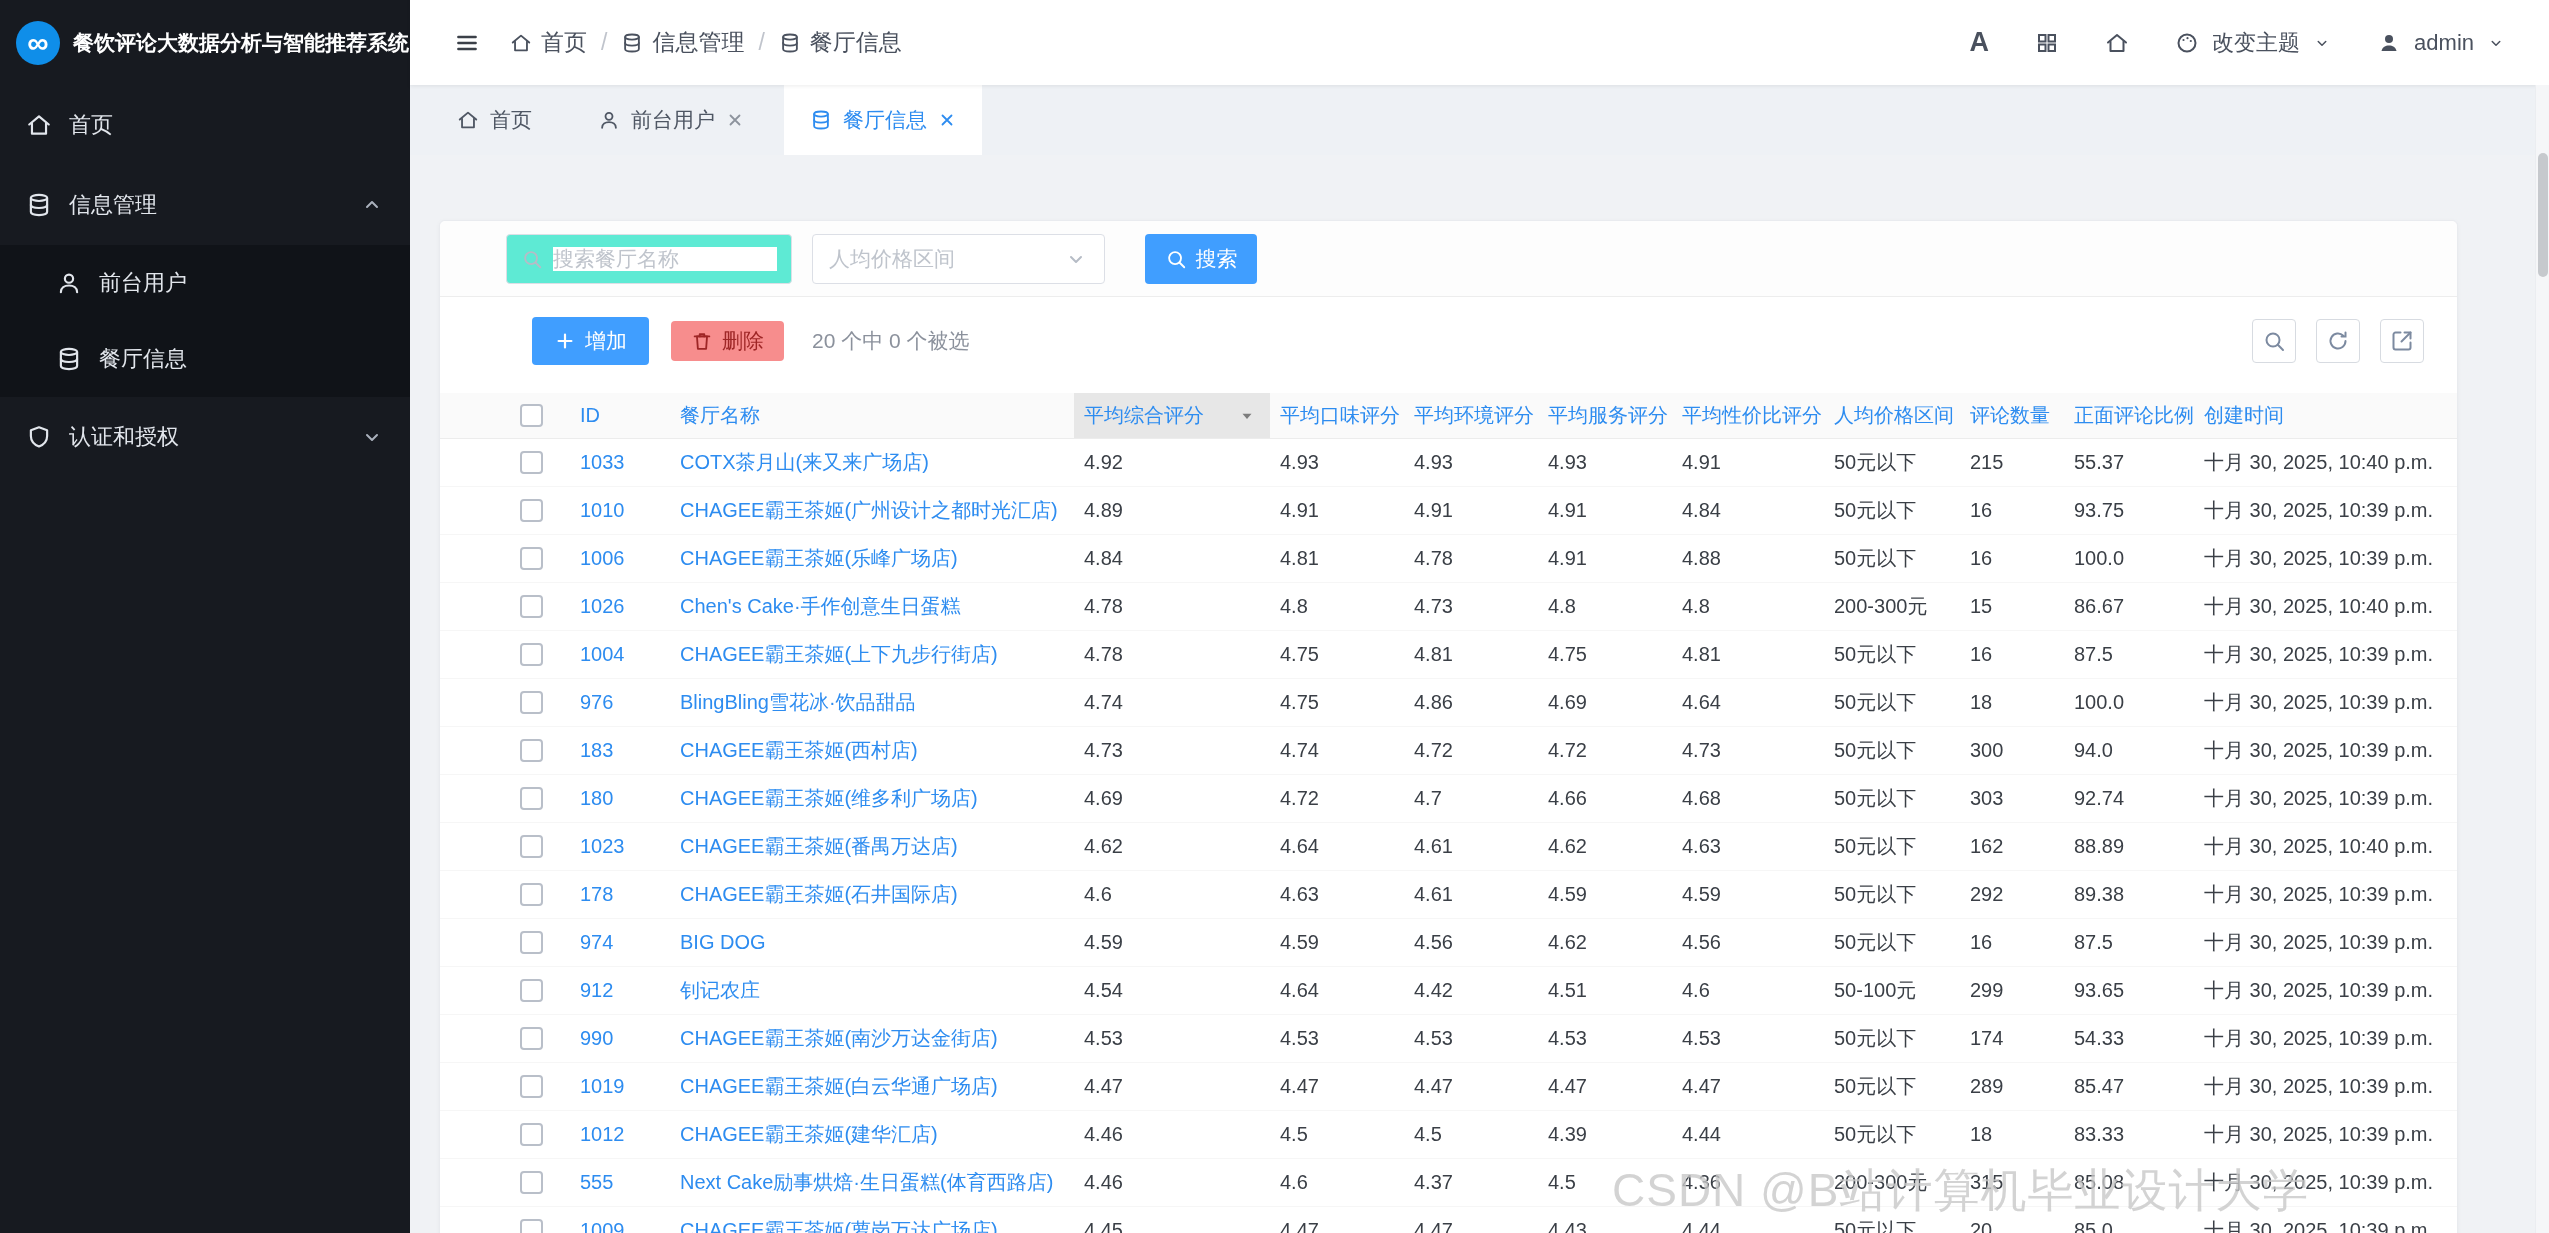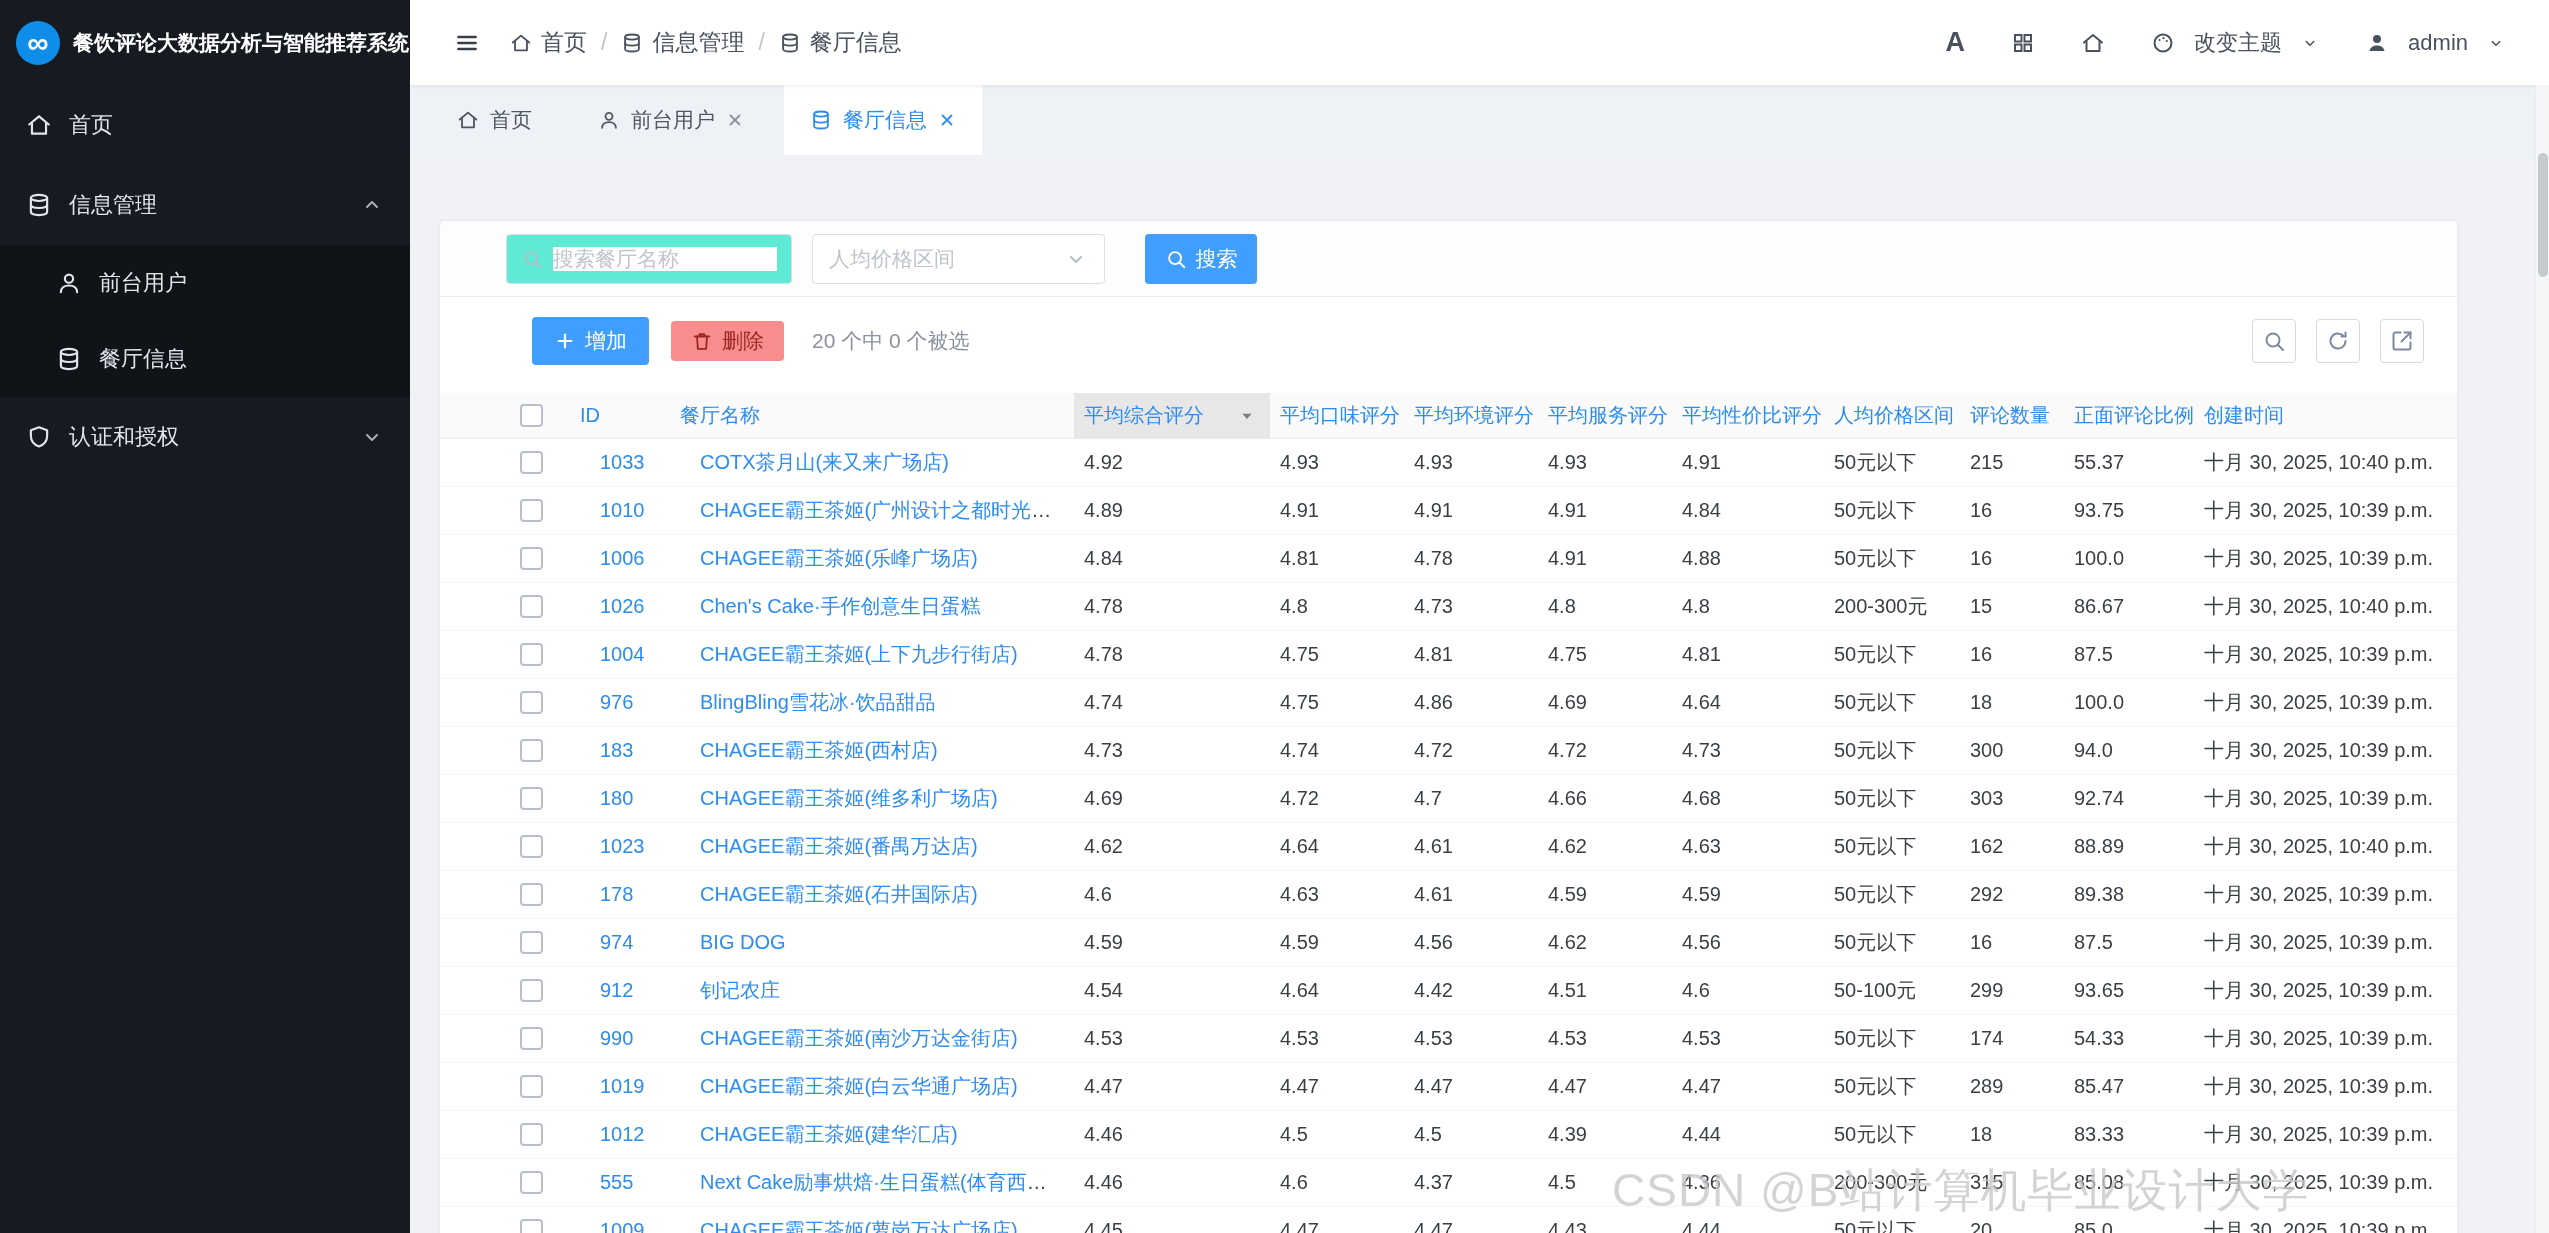--- a/index.html
+++ b/index.html
@@ -33,21 +33,21 @@
 
   .topbar { height:85px; background:var(--topbar_bg,#ffffff); display:flex; align-items:center;
             padding:0 44px; gap:30px; box-shadow:0 1px 4px rgba(0,0,0,.08); position:relative; z-index:5; }
   .hamburger { color:#3b4048; display:flex; align-items:center; cursor:pointer; }
   .breadcrumb { display:flex; align-items:center; gap:14px; font-size:23px; color:#4a515e; }
   .crumb { display:flex; align-items:center; gap:9px; cursor:pointer; }
   .crumb-sep { color:#c0c4cc; }
   .topbar-right { margin-left:auto; display:flex; align-items:center; gap:46px; color:#4a515e; }
   .tb-icon { display:flex; align-items:center; cursor:pointer; color:#4a515e; }
   .font-a { font-size:27px; font-weight:600; }
-  .tb-group { display:flex; align-items:center; gap:19px; font-size:22px; cursor:pointer; }
+  .tb-group { display:flex; align-items:center; gap:13px; font-size:22px; cursor:pointer; }
 
   .tabbar { height:70px; background:var(--tabbar_bg,#eef1f5); display:flex; align-items:stretch; padding-left:21px; gap:14px; }
   .tab { display:flex; align-items:center; gap:11px; padding:0 26px; font-size:21px; color:#4f5764; cursor:pointer; white-space:nowrap; }
   .tab.active { background:#fff; color:var(--accent,#2d8cf0); }
   .tab .tclose { display:flex; align-items:center; color:#8d939d; }
   .tab.active .tclose { color:var(--accent,#2d8cf0); }
 
   
   .content { flex:1; padding:65px 0 0 29px; overflow:hidden; }
   .card { width:2019px; background:#fff; border:1px solid #e9ebef; border-radius:6px;
@@ -78,21 +78,21 @@
   .table { margin-top:28px; font-size:20px; }
   .thead, .tr { display:grid; grid-template-columns:130px 100px 404px 196px 134px 134px 134px 152px 136px 104px 130px minmax(0,1fr); align-items:center; }
   .thead { height:46px; background:#fafafa; border-bottom:1px solid #ececec; color:var(--accent,#2d8cf0); font-weight:500; }
   .th { padding:0 14px 0 10px; white-space:nowrap; overflow:hidden; cursor:pointer; height:100%; display:flex; align-items:center; }
   .th.sorted { background:var(--header_sorted_bg,#e7e7e7); }
   .th.sorted .tri { margin-left:auto; color:#7d7d7d; }
   .tr { height:48px; border-bottom:1px solid #f6f6f6; background:#fff; }
   .td { padding:0 14px 0 10px; white-space:nowrap; overflow:hidden; text-overflow:ellipsis; color:#3a3f46; }
   .c-sel { padding-left:80px; display:flex; align-items:center; }
   .checkbox { width:23px; height:23px; border:2px solid #b9bfc9; border-radius:4px; background:#fff; display:inline-block; cursor:pointer; }
-  a.cell-link { color:var(--link,#2d8cf0); text-decoration:none; cursor:pointer;margin-left:20px; }
+  a.cell-link { color:var(--link,#2d8cf0); text-decoration:none; cursor:pointer; }
 
   
   .watermark { position:fixed; left:1601px; top:1160px; font-size:46px; color:var(--watermark,#c9c9c9);
                opacity:.8; z-index:40; white-space:nowrap; letter-spacing:1px; pointer-events:none;margin-left:11px; }
   .scrollbar { position:fixed; right:0; top:85px; bottom:0; width:14px; background:#f5f6f8; border-left:1px solid #ebedf0; z-index:30; }
   .scroll-thumb { position:absolute; top:68px; left:2px; width:10px; height:124px; background:#c6c9cd; border-radius:6px; cursor:pointer; }
   .defs { position:absolute; width:0; height:0; overflow:hidden; }
 </style>
 </head>
 <body>

